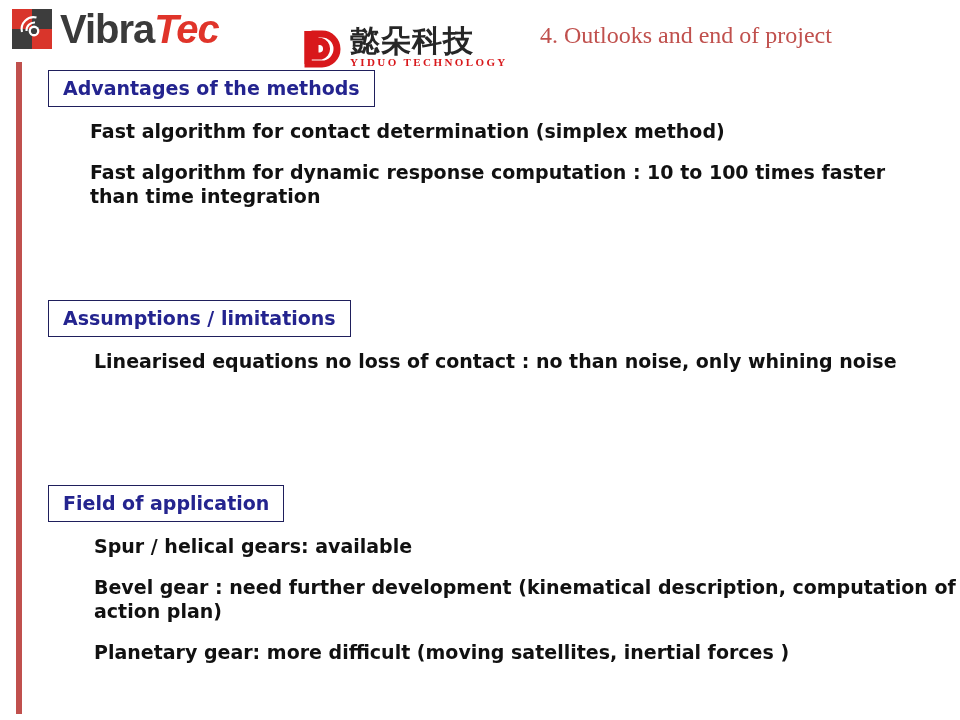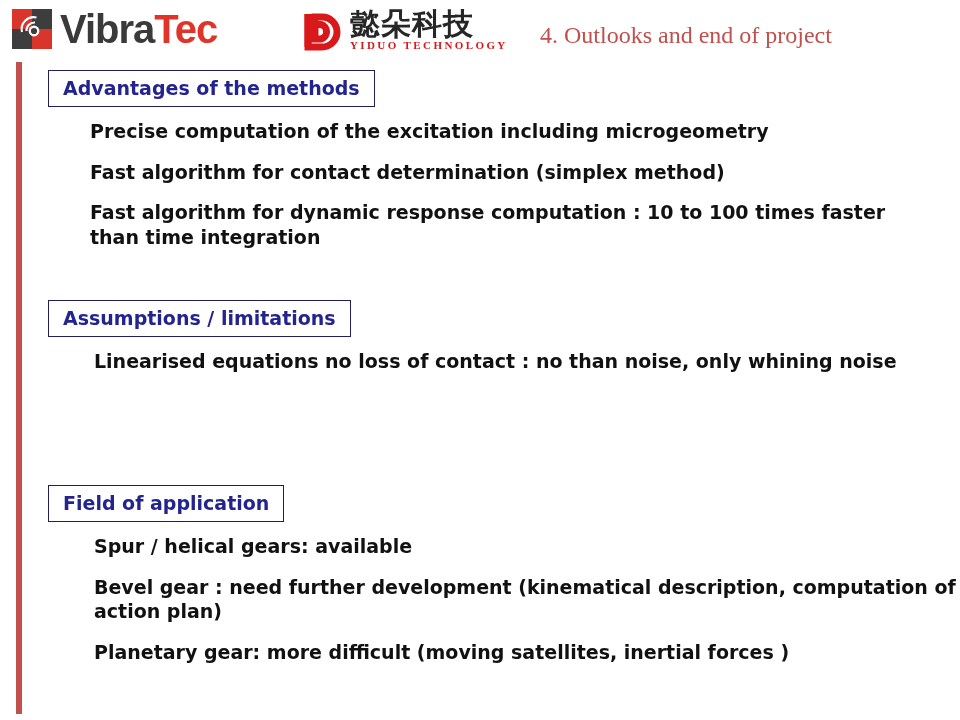--- a/index.html
+++ b/index.html
@@ -85,26 +85,26 @@
   }
 
   .vt-word {
     font-size: 40px;
     font-weight: bold;
     letter-spacing: -1px;
     line-height: 40px;
     white-space: nowrap;
   }
   .vt-word .vibra { color: #3a3a3a; }
-  .vt-word .tec { color: #e0342a; }
+  .vt-word .tec { color: #e0342a; font-style: italic; }
 
   .logo-yd {
     position: absolute;
     left: 302px;
-    top: 9px;
+    top: 26px;
     display: flex;
     align-items: flex-end;
   }
   .yd-mark {
     position: relative;
     width: 42px;
     height: 42px;
     margin-right: 6px;
   }
   .yd-text { line-height: 1; }
@@ -226,21 +226,20 @@
 
   <div class="red-rule"></div>
 
   <div class="content">
 
     <div class="section sec1">
       <div class="sec-head">
         <span class="sec-head-label">Advantages of the methods</span>
       </div>
       <div class="bullets">
-        <div class="bullet nowrapclip">Precise computation of the excitation including microgeometry</div>
         <div class="bullet nowrapclip">Fast algorithm for contact determination  (simplex method)</div>
         <div class="bullet" style="width:840px">Fast algorithm for dynamic response computation : 10 to 100 times faster than time integration</div>
       </div>
     </div>
 
     <div class="section sec2">
       <div class="sec-head">
         <span class="sec-head-label">Assumptions / limitations</span>
       </div>
       <div class="bullets tight">

